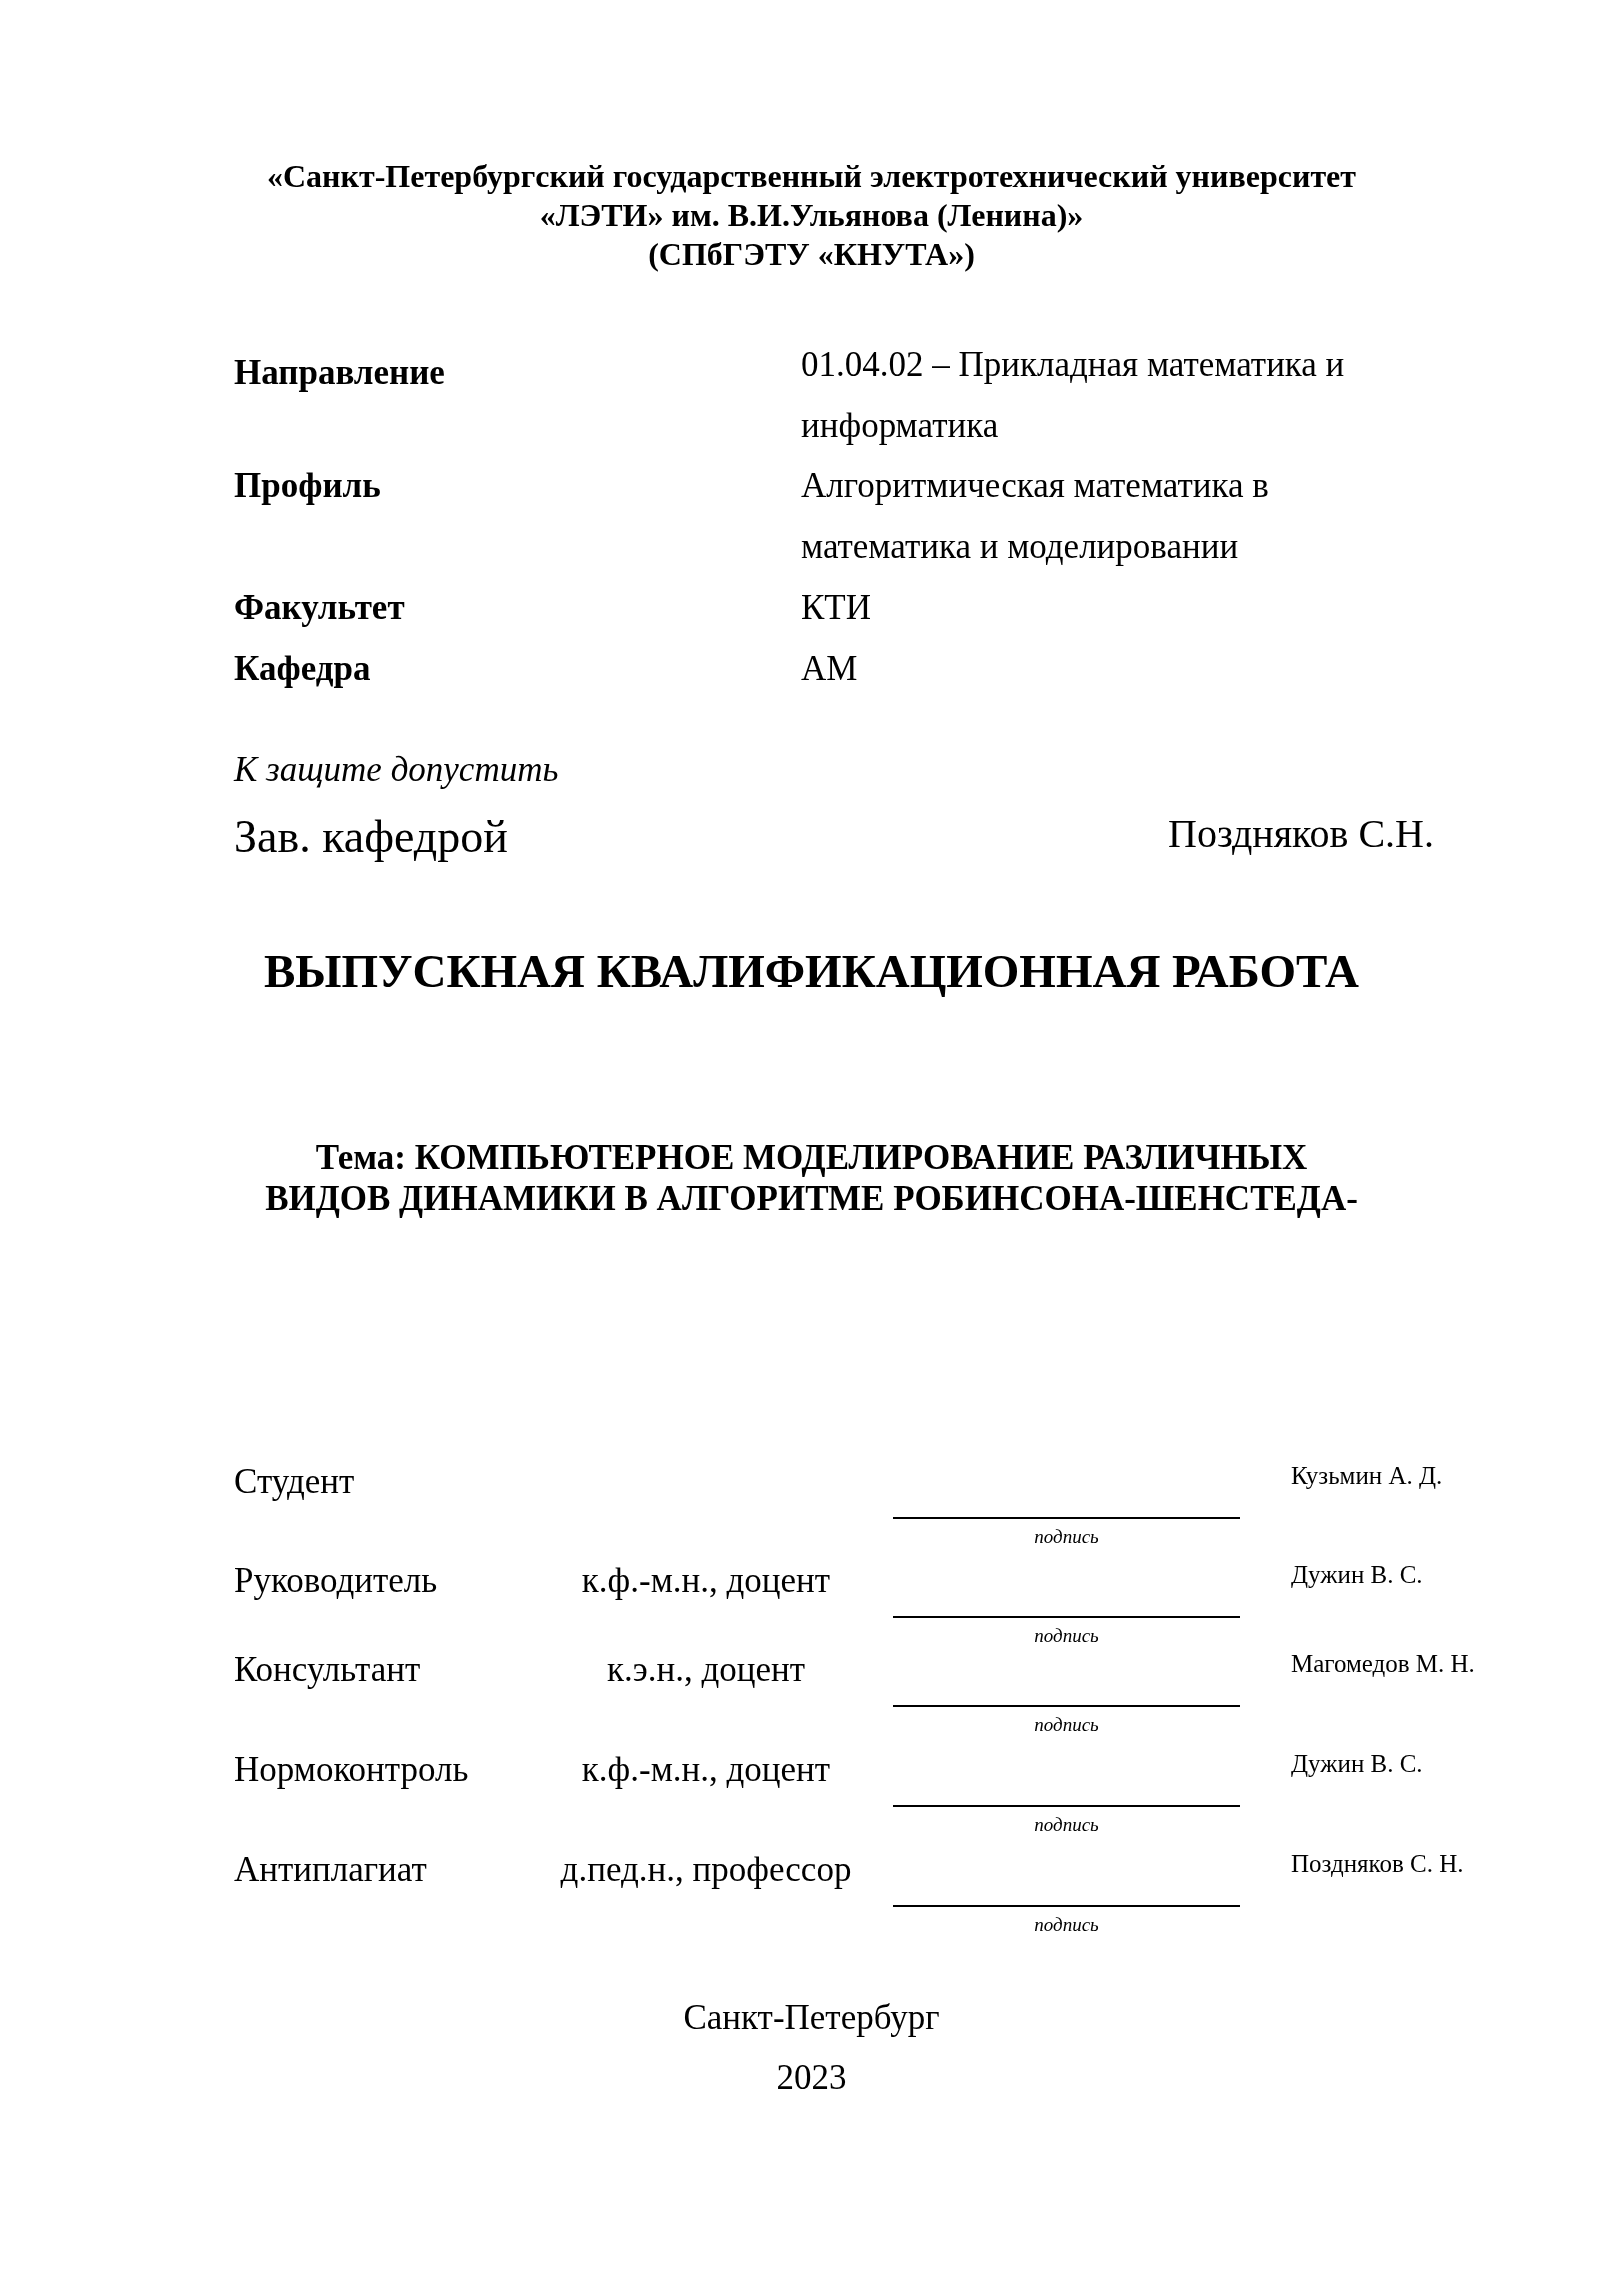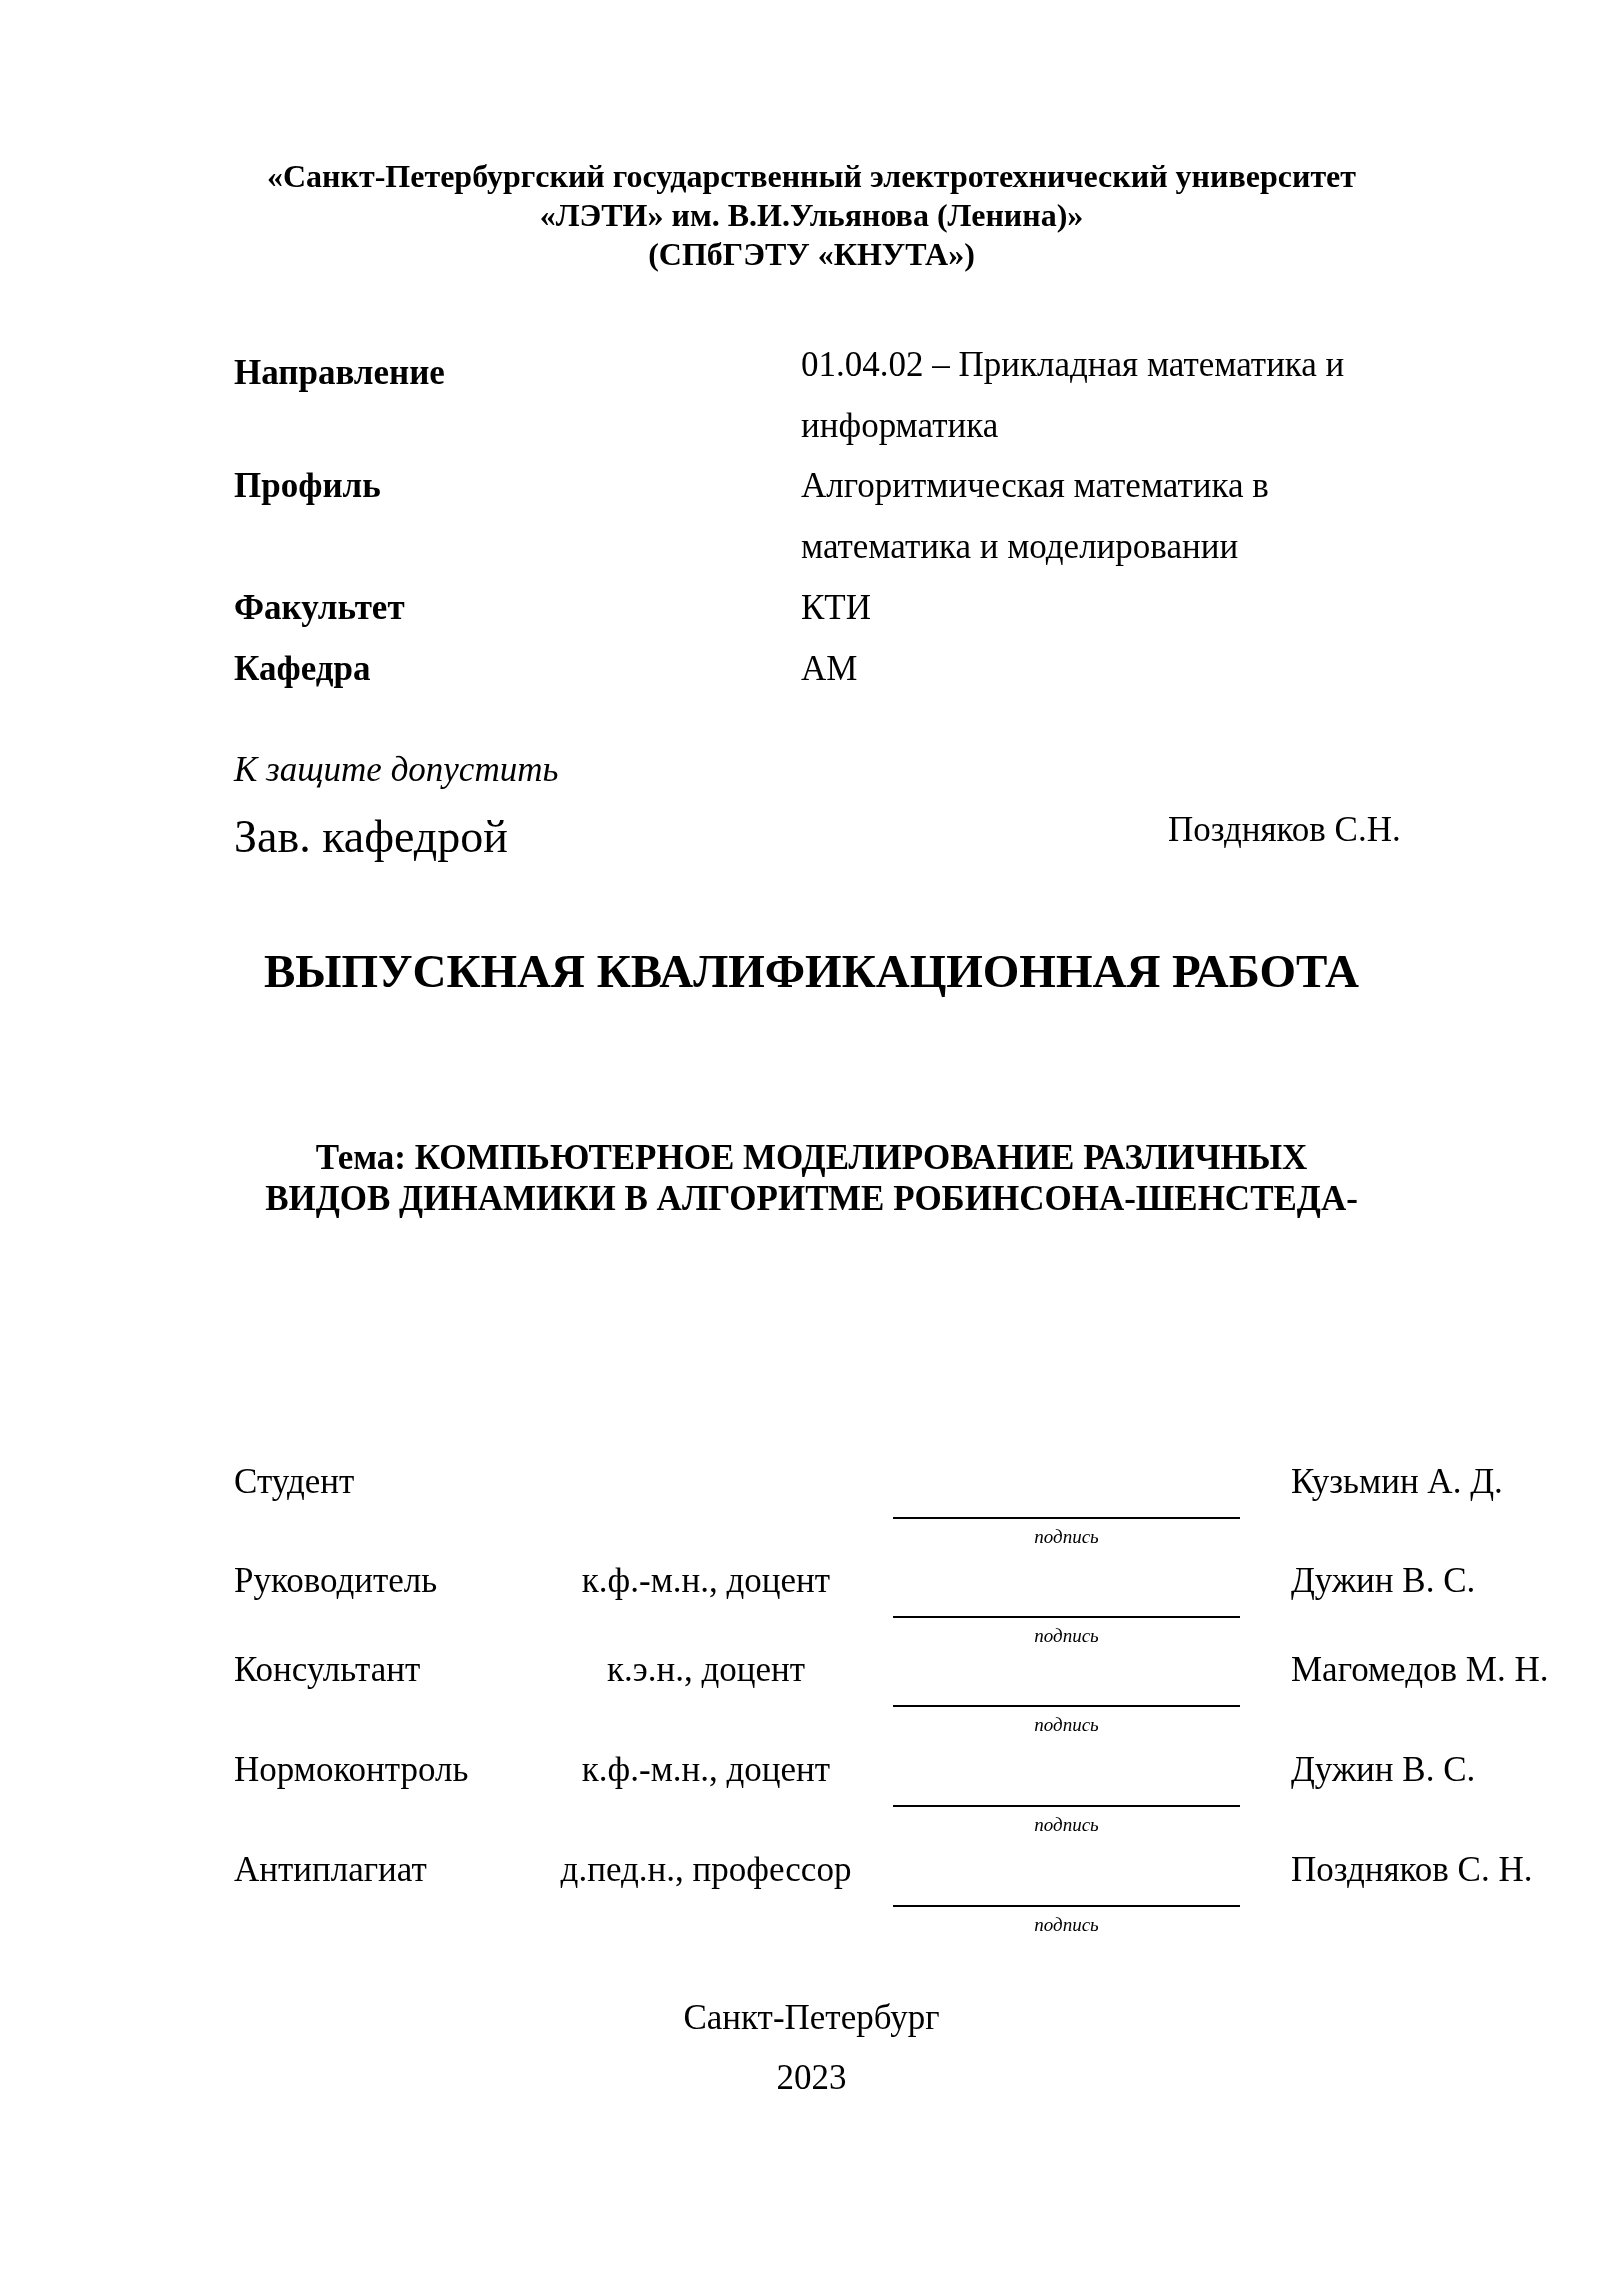--- a/index.html
+++ b/index.html
@@ -48,21 +48,21 @@
       font-size: 35px;
       white-space: nowrap;
     }
     .head-label {
       left: 234px; top: 810px;
       font-size: 46px;
       white-space: nowrap;
     }
     .head-name {
       left: 1168px; top: 810px;
-      font-size: 35px;
+      font-size: 40px;
       white-space: nowrap;
     }
 
     
     .main-title {
       left: 0; width: 1623px; top: 930px;
       text-align: center;
       font-weight: bold;
       font-size: 47px;
       line-height: 82px;
@@ -74,21 +74,21 @@
       font-size: 35px;
       line-height: 41px;
     }
 
     
     .sig-row { left: 0; width: 1623px; height: 86px; }
     .sig-role { position: absolute; left: 234px; top: 0; font-size: 35px; white-space: nowrap; }
     .sig-degree { position: absolute; left: 502px; width: 408px; top: 0; text-align: center; font-size: 35px; white-space: nowrap; }
     .sig-line { position: absolute; left: 893px; width: 347px; top: 55px; height: 0; border-top: 2.4px solid #000; }
     .sig-caption { position: absolute; left: 893px; width: 347px; top: 64px; text-align: center; font-style: italic; font-size: 19px; white-space: nowrap; }
-    .sig-name { position: absolute; left: 1291px; top: 0; font-size: 35px; white-space: nowrap; }
+    .sig-name { position: absolute; left: 1291px; top: 0; font-size: 25px; white-space: nowrap; }
 
     .city {
       left: 0; width: 1623px; top: 1998px;
       text-align: center;
       font-size: 35px;
     }
     .year {
       left: 0; width: 1623px; top: 2058px;
       text-align: center;
       font-size: 35px;

